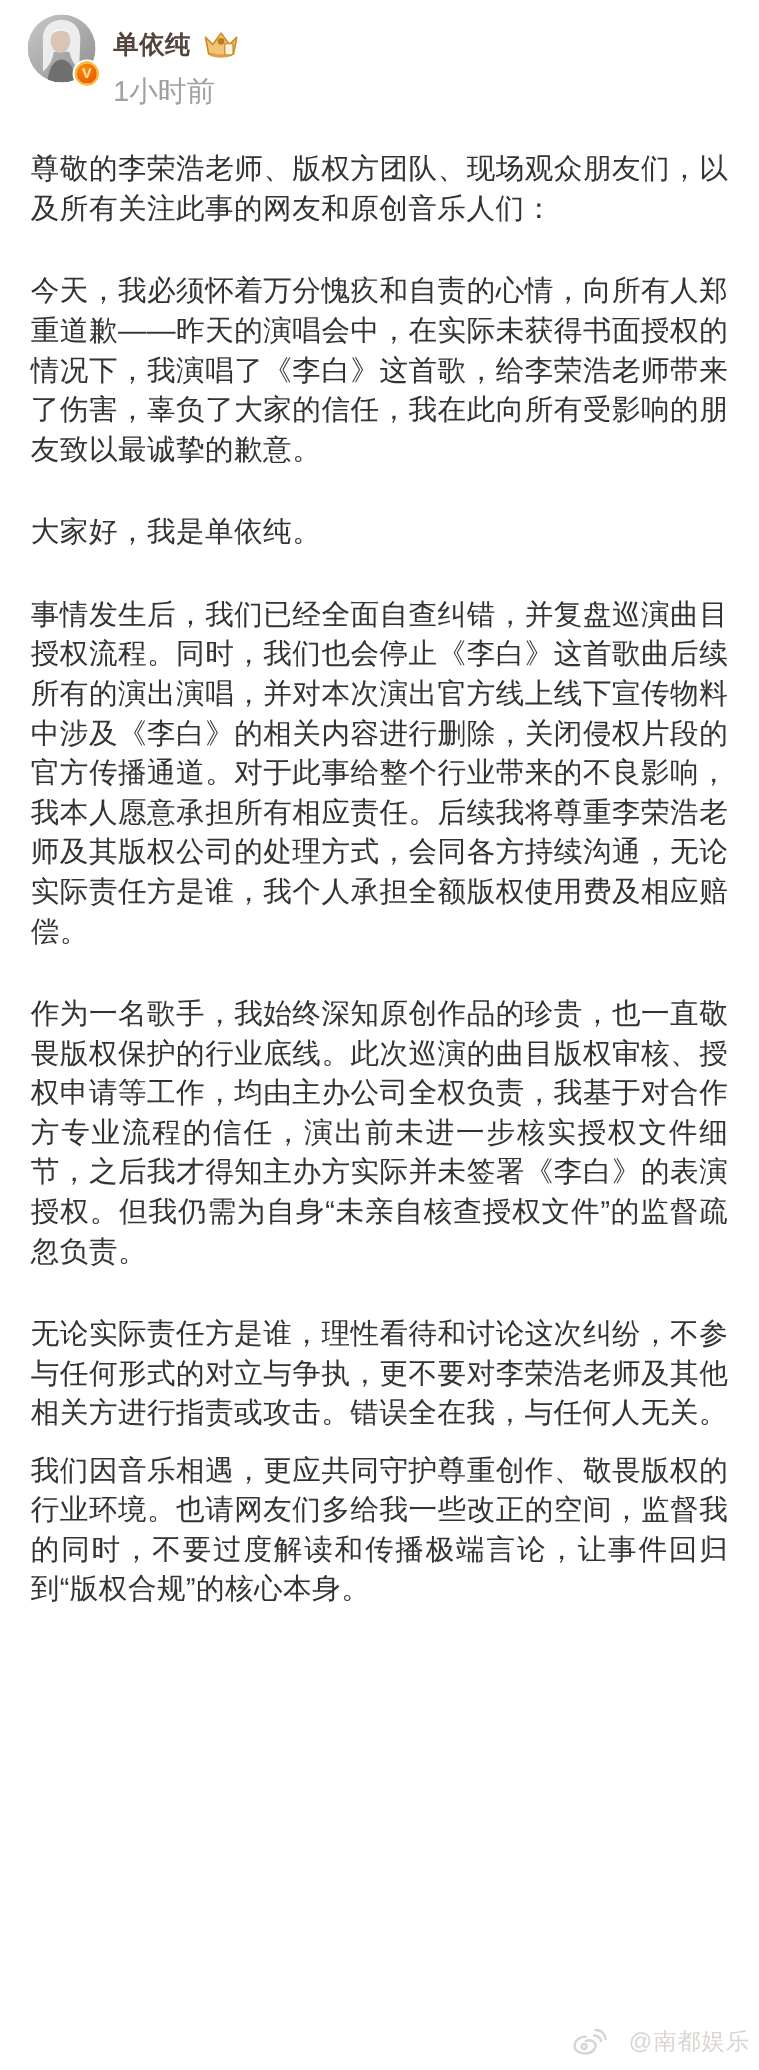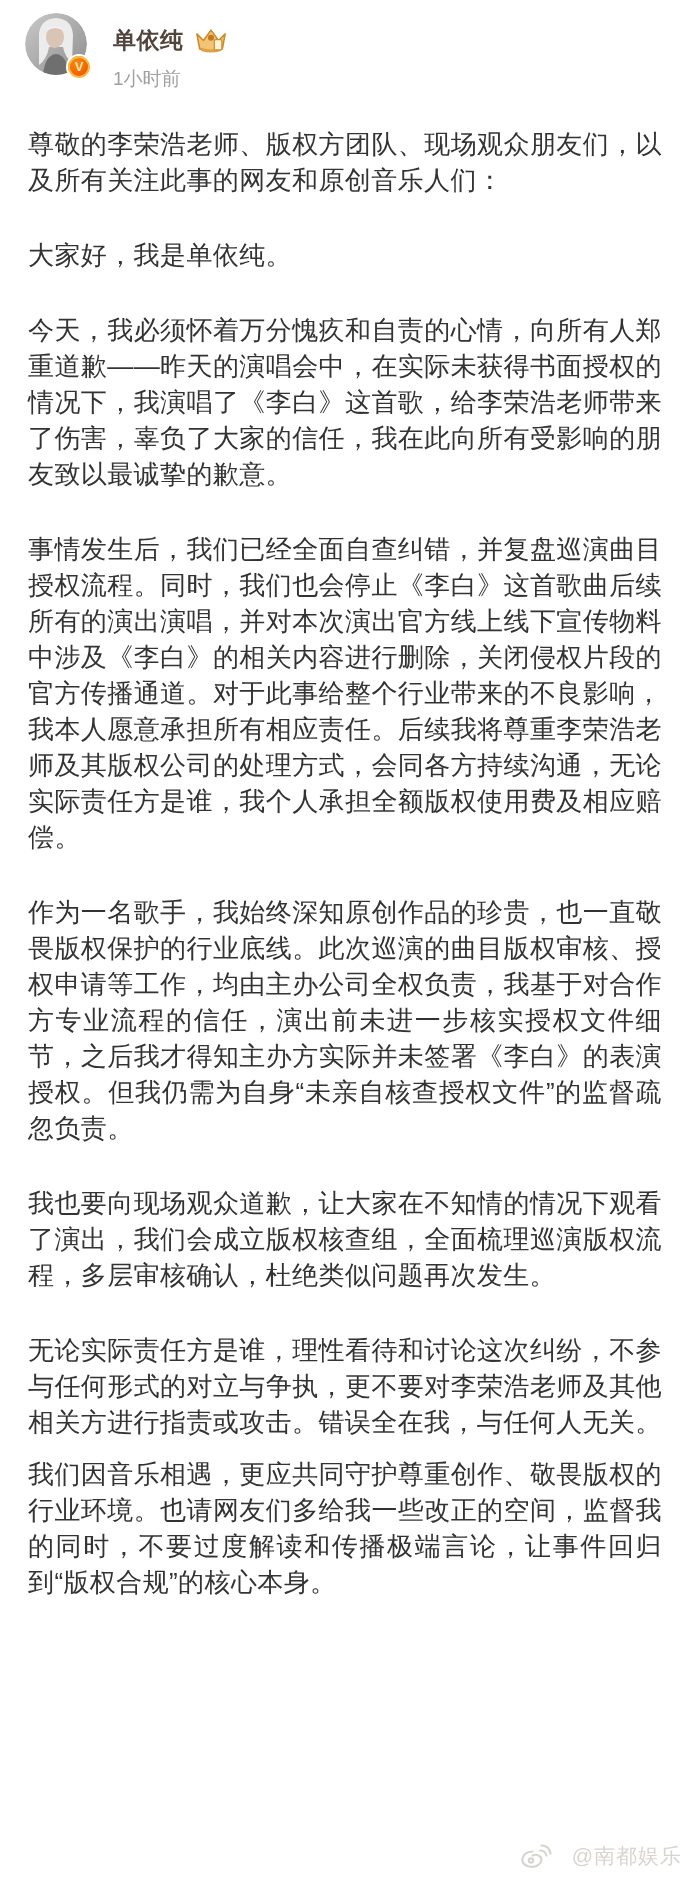--- a/index.html
+++ b/index.html
@@ -41,38 +41,38 @@
     background: radial-gradient(circle at 38% 30%, #fb8b12, #ee5f00 70%);
     border: 2px solid #f9bb3c;
     box-shadow: 0 0 0 2px #ffffff;
     color: #ffe9a4;
     font-size: 13px;
     font-weight: bold;
     line-height: 18px;
     text-align: center;
   }
   .header-info {
-    margin-left: 26px;
+    margin-left: 16px;
     padding-top: 12px;
   }
   .name-row {
     display: flex;
     align-items: center;
     gap: 10px;
   }
   .username {
     font-size: 23px;
     font-weight: 600;
     color: #52433c;
     letter-spacing: 0.5px;
   }
   .crown-icon { display: inline-block; line-height: 0; }
   .timestamp {
     margin-top: 10px;
-    font-size: 19px;
+    font-size: 26px;
     color: #a0a0a0;
   }
 
   
   .post-text {
     padding: 34px 28px 0 28px;
     font-size: 26px;
     line-height: 36px;
     color: #333333;
     text-align: justify;
@@ -134,25 +134,24 @@
           <rect x="21.5" y="15" width="8" height="11" rx="1.6" fill="#fdf3da" stroke="#c9912f" stroke-width="1.3"></rect>
         </svg>
       </span>
     </div>
     <div class="timestamp">1小时前</div>
   </div>
 </div>
 
 <div class="post-text">
     <p class="para">尊敬的李荣浩老师、版权方团队、现场观众朋友们，以及所有关注此事的网友和原创音乐人们：</p>
+    <p class="para">今天，我必须怀着万分愧疚和自责的心情，向所有人郑重道歉——昨天的演唱会中，在实际未获得书面授权的情况下，我演唱了《李白》这首歌，给李荣浩老师带来了伤害，辜负了大家的信任，我在此向所有受影响的朋友致以最诚挚的歉意。</p>
     <p class="para">大家好，我是单依纯。</p>
-    <p class="para">今天，我必须怀着万分愧疚和自责的心情，向所有人郑重道歉——昨天的演唱会中，在实际未获得书面授权的情况下，我演唱了《李白》这首歌，给李荣浩老师带来了伤害，辜负了大家的信任，我在此向所有受影响的朋友致以最诚挚的歉意。</p>
     <p class="para">事情发生后，我们已经全面自查纠错，并复盘巡演曲目授权流程。同时，我们也会停止《李白》这首歌曲后续所有的演出演唱，并对本次演出官方线上线下宣传物料中涉及《李白》的相关内容进行删除，关闭侵权片段的官方传播通道。对于此事给整个行业带来的不良影响，我本人愿意承担所有相应责任。后续我将尊重李荣浩老师及其版权公司的处理方式，会同各方持续沟通，无论实际责任方是谁，我个人承担全额版权使用费及相应赔偿。</p>
     <p class="para">作为一名歌手，我始终深知原创作品的珍贵，也一直敬畏版权保护的行业底线。此次巡演的曲目版权审核、授权申请等工作，均由主办公司全权负责，我基于对合作方专业流程的信任，演出前未进一步核实授权文件细节，之后我才得知主办方实际并未签署《李白》的表演授权。但我仍需为自身“未亲自核查授权文件”的监督疏忽负责。</p>
-    <p class="para">我也要向现场观众道歉，让大家在不知情的情况下观看了演出，我们会成立版权核查组，全面梳理巡演版权流程，多层审核确认，杜绝类似问题再次发生。</p>
     <p class="para">无论实际责任方是谁，理性看待和讨论这次纠纷，不参与任何形式的对立与争执，更不要对李荣浩老师及其他相关方进行指责或攻击。错误全在我，与任何人无关。</p>
     <p class="para tight">我们因音乐相遇，更应共同守护尊重创作、敬畏版权的行业环境。也请网友们多给我一些改正的空间，监督我的同时，不要过度解读和传播极端言论，让事件回归到“版权合规”的核心本身。</p>
   </div>
 
 <div class="watermark">
   <svg width="32" height="26" viewBox="0 0 32 26">
     <g fill="none" stroke="#d8d4d0" stroke-width="2.2" stroke-linecap="round">
       <path d="M12.5 8.5 Q4 9 2.5 15.5 Q1.5 21.5 9 23.5 Q17 25 20.5 19.5 Q23 15 18.5 12.5 Q15.5 11 12.5 12.5"></path>
       <circle cx="11" cy="17.5" r="2.2"></circle>
       <path d="M20 7.5 Q25 7.5 26.5 12.5"></path>

